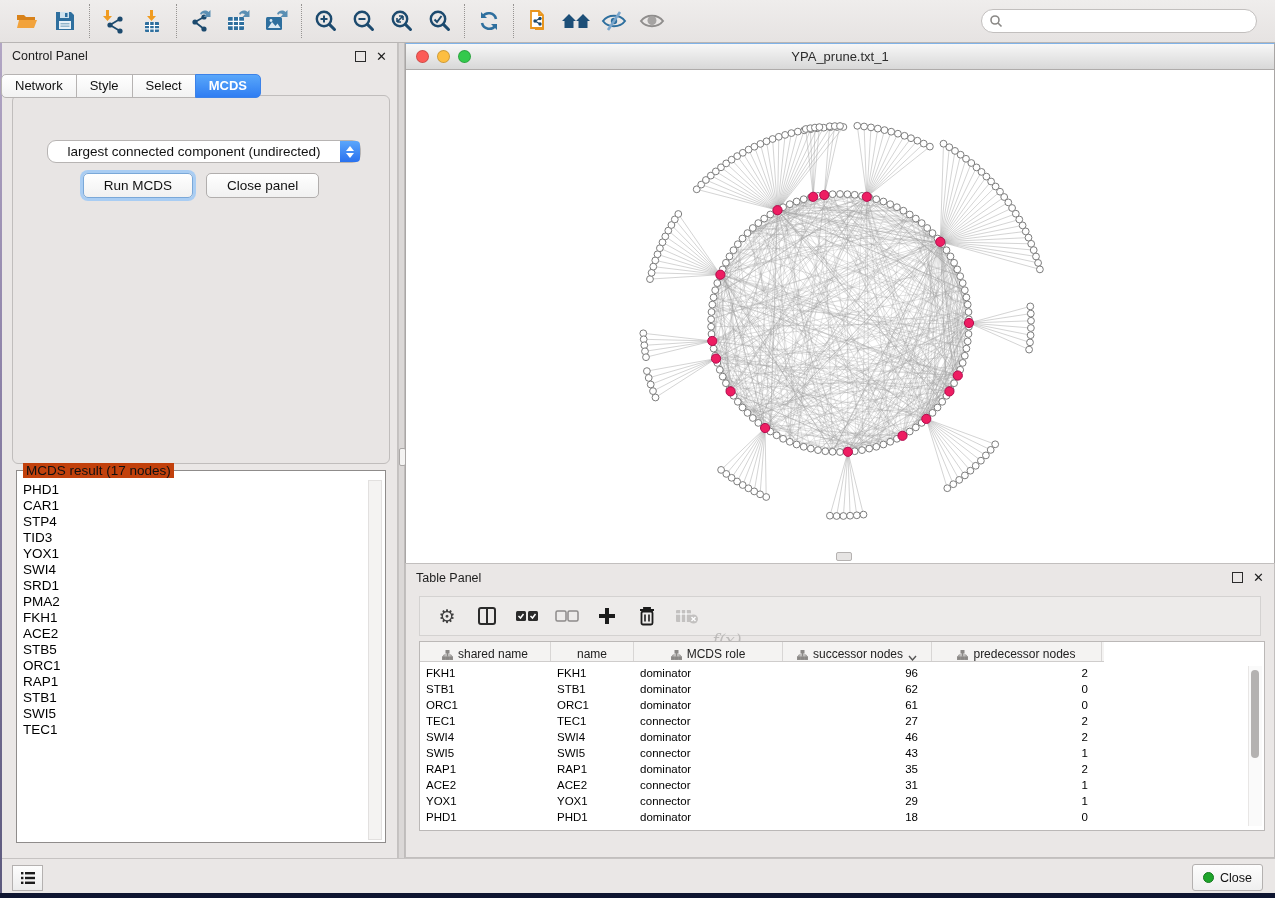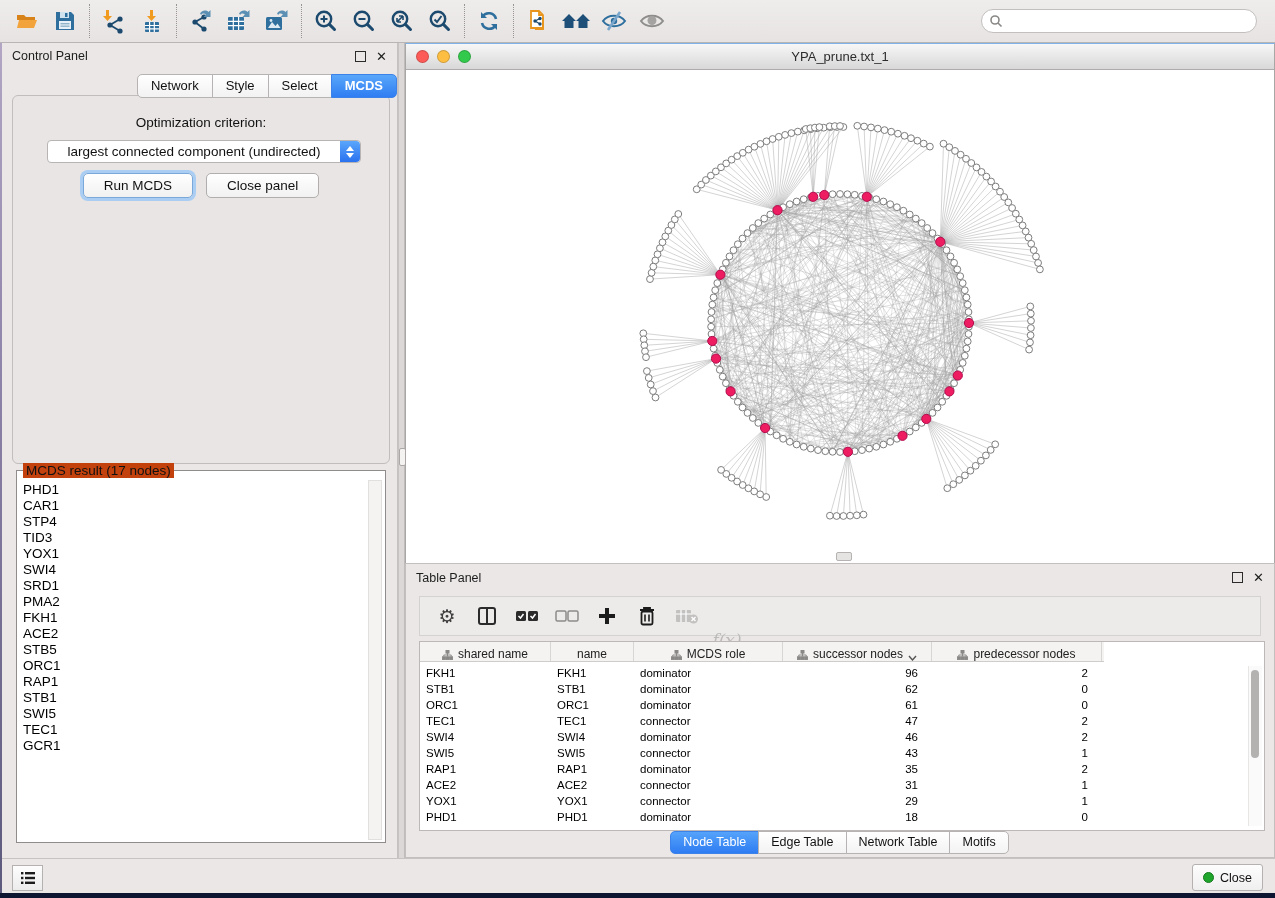--- a/index.html
+++ b/index.html
@@ -19,30 +19,30 @@
   .tsep{height:34px;border-left:1px dotted #979492;margin:0 5px;}
   .search-wrap{margin-left:auto;margin-right:18px;width:276px;height:24px;background:#fff;
     border:1px solid #c2bfbe;border-radius:13px;display:flex;align-items:center;padding-left:7px;box-sizing:border-box;}
   .search-wrap input{border:none;outline:none;flex:1;height:18px;font-size:12px;background:transparent;margin-left:4px;}
   
   .control-panel{left:2px;top:43px;width:396px;height:815px;background:#eae7e6;box-sizing:border-box;border-right:1px solid #c4c1c0;}
   .panel-head{height:26px;display:flex;align-items:center;padding:0 10px;font-size:12.5px;color:#1d1d1d;}
   .panel-head .spacer{flex:1;}
   .wbox{width:9px;height:9px;border:1.5px solid #2b2b2b;display:inline-block;margin-right:10px;}
   .wclose{font-size:13px;font-weight:bold;color:#1b1b1b;line-height:1;}
-  .ctabs{position:absolute;left:0;top:31px;width:100%;display:flex;justify-content:flex-end;z-index:3;}
+  .ctabs{position:absolute;left:0;top:31px;width:100%;display:flex;justify-content:flex-start;z-index:3;}
   .ctab{padding:3px 13px 4px;background:linear-gradient(#ffffff,#f2f2f2);border:1px solid #b6b3b2;margin-left:-1px;
     font-size:13px;color:#111;}
   .ctab:first-child{border-radius:5px 0 0 5px;}
   .ctab:last-child{border-radius:0 5px 5px 0;font-weight:bold;}
   .ctab.active{background:linear-gradient(#59a7fa,#2f7df2);color:#fff;border-color:#3c82e8;}
   .mcds-box{position:absolute;left:10px;top:52px;width:376px;height:367px;border:1px solid #c0bdbc;border-radius:6px;background:#e8e5e4;}
   .opt-label{position:absolute;left:0;top:19px;width:100%;text-align:center;font-size:13.5px;color:#111;}
   .opt-select{position:absolute;left:34px;top:44px;width:314px;height:23px;background:#fff;border:1px solid #b7b4b3;
-    border-radius:4px;display:flex;align-items:center;box-sizing:border-box;}
+    border-radius:9px;display:flex;align-items:center;box-sizing:border-box;}
   .opt-select .val{flex:1;text-align:center;font-size:13.5px;color:#111;white-space:nowrap;overflow:hidden;}
   .stepper{width:20px;align-self:stretch;background:linear-gradient(#5ba6fb,#2a72ef);border-radius:0 4px 4px 0;
     display:flex;flex-direction:column;align-items:center;justify-content:center;gap:2px;}
   .tri-up{width:0;height:0;border-left:4px solid transparent;border-right:4px solid transparent;border-bottom:5px solid #fff;}
   .tri-dn{width:0;height:0;border-left:4px solid transparent;border-right:4px solid transparent;border-top:5px solid #fff;}
   .btn-row{position:absolute;left:0;top:77px;width:100%;display:flex;justify-content:center;gap:13px;}
   .pbtn{height:23px;padding:0 20px;background:linear-gradient(#ffffff,#f1f1f1);border:1px solid #b1aead;border-radius:5px;
     font-size:13.5px;color:#111;display:flex;align-items:center;}
   .pbtn.focusring{box-shadow:0 0 0 3px #a9cdf3;border-color:#7aa8d8;}
   .result-fs{position:absolute;left:14px;top:420px;width:368px;height:378px;border:1px solid #8f8c8b;background:#fff;margin:0;padding:0;}
@@ -254,21 +254,20 @@
     <span class="wbox"></span>
     <span class="wclose">✕</span>
   </div>
   <div class="ctabs">
       <div class="ctab">Network</div>
       <div class="ctab">Style</div>
       <div class="ctab">Select</div>
       <div class="ctab active">MCDS</div>
     </div>
   <div class="mcds-box">
-    <div class="opt-label">Optimization criterion:</div>
     <div class="opt-select">
       <span class="val">largest connected component (undirected)</span>
       <span class="stepper">
           <span class="tri-up"></span>
           <span class="tri-dn"></span>
         </span>
     </div>
     <div class="btn-row">
       <div class="pbtn focusring">Run MCDS</div>
       <div class="pbtn">Close panel</div>
@@ -286,21 +285,20 @@
         <div class="ritem">SRD1</div>
         <div class="ritem">PMA2</div>
         <div class="ritem">FKH1</div>
         <div class="ritem">ACE2</div>
         <div class="ritem">STB5</div>
         <div class="ritem">ORC1</div>
         <div class="ritem">RAP1</div>
         <div class="ritem">STB1</div>
         <div class="ritem">SWI5</div>
         <div class="ritem">TEC1</div>
-        <div class="ritem">GCR1</div>
       </div>
     <div class="result-scroll"></div>
   </fieldset>
 </div>
 
 <div class="abs vsplit">
   <div class="vhandle"></div>
 </div>
 
 <div class="abs net-frame">
@@ -1339,21 +1337,21 @@
           <div class="td left" style="width: 131px;">ORC1</div>
           <div class="td left" style="width: 83px;">ORC1</div>
           <div class="td left" style="width: 149px;">dominator</div>
           <div class="td right" style="width: 149px;">61</div>
           <div class="td right" style="width: 170px;">0</div>
         </div>
         <div class="tr">
           <div class="td left" style="width: 131px;">TEC1</div>
           <div class="td left" style="width: 83px;">TEC1</div>
           <div class="td left" style="width: 149px;">connector</div>
-          <div class="td right" style="width: 149px;">47</div>
+          <div class="td right" style="width: 149px;">27</div>
           <div class="td right" style="width: 170px;">2</div>
         </div>
         <div class="tr">
           <div class="td left" style="width: 131px;">SWI4</div>
           <div class="td left" style="width: 83px;">SWI4</div>
           <div class="td left" style="width: 149px;">dominator</div>
           <div class="td right" style="width: 149px;">46</div>
           <div class="td right" style="width: 170px;">2</div>
         </div>
         <div class="tr">
@@ -1389,26 +1387,20 @@
           <div class="td left" style="width: 83px;">PHD1</div>
           <div class="td left" style="width: 149px;">dominator</div>
           <div class="td right" style="width: 149px;">18</div>
           <div class="td right" style="width: 170px;">0</div>
         </div>
       </div>
     <div class="tbl-scroll">
         <div class="tbl-thumb"></div>
       </div>
   </div>
-  <div class="btabs">
-      <div class="btab active">Node Table</div>
-      <div class="btab">Edge Table</div>
-      <div class="btab">Network Table</div>
-      <div class="btab">Motifs</div>
-    </div>
 </div>
 
 <div class="abs statusbar">
   <div class="list-btn">
     <svg width="16" height="14" viewBox="0 0 16 14">
         <g fill="#1c1c1c">
           <rect x="1" y="1" width="2.4" height="2.4"></rect>
           <rect x="5" y="1" width="10" height="2.4"></rect>
           <rect x="1" y="5.8" width="2.4" height="2.4"></rect>
           <rect x="5" y="5.8" width="10" height="2.4"></rect>

